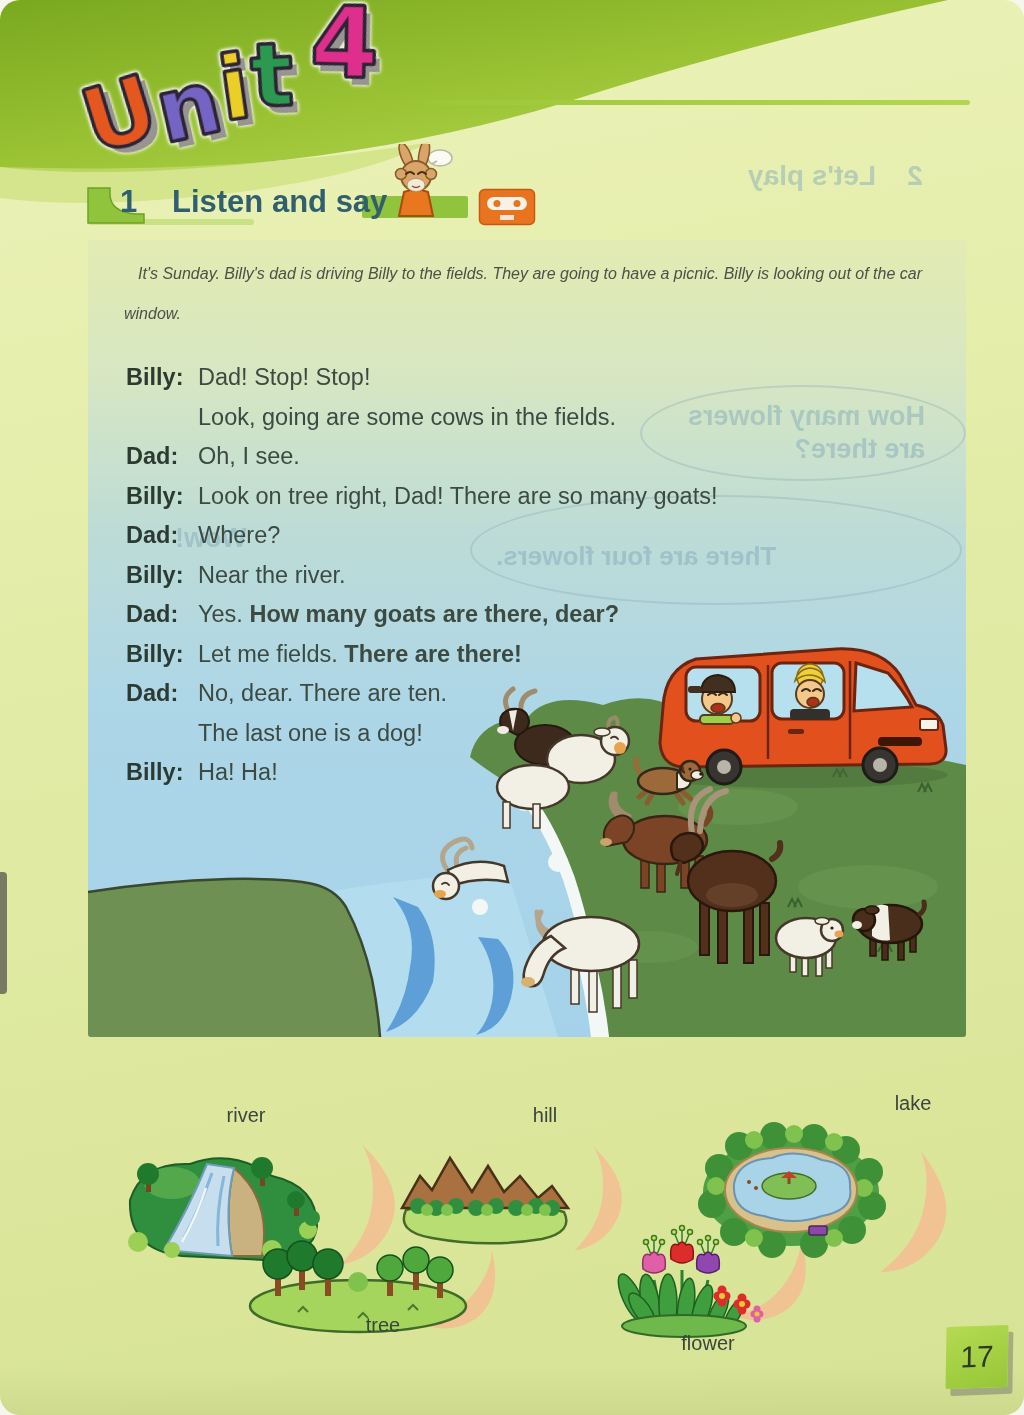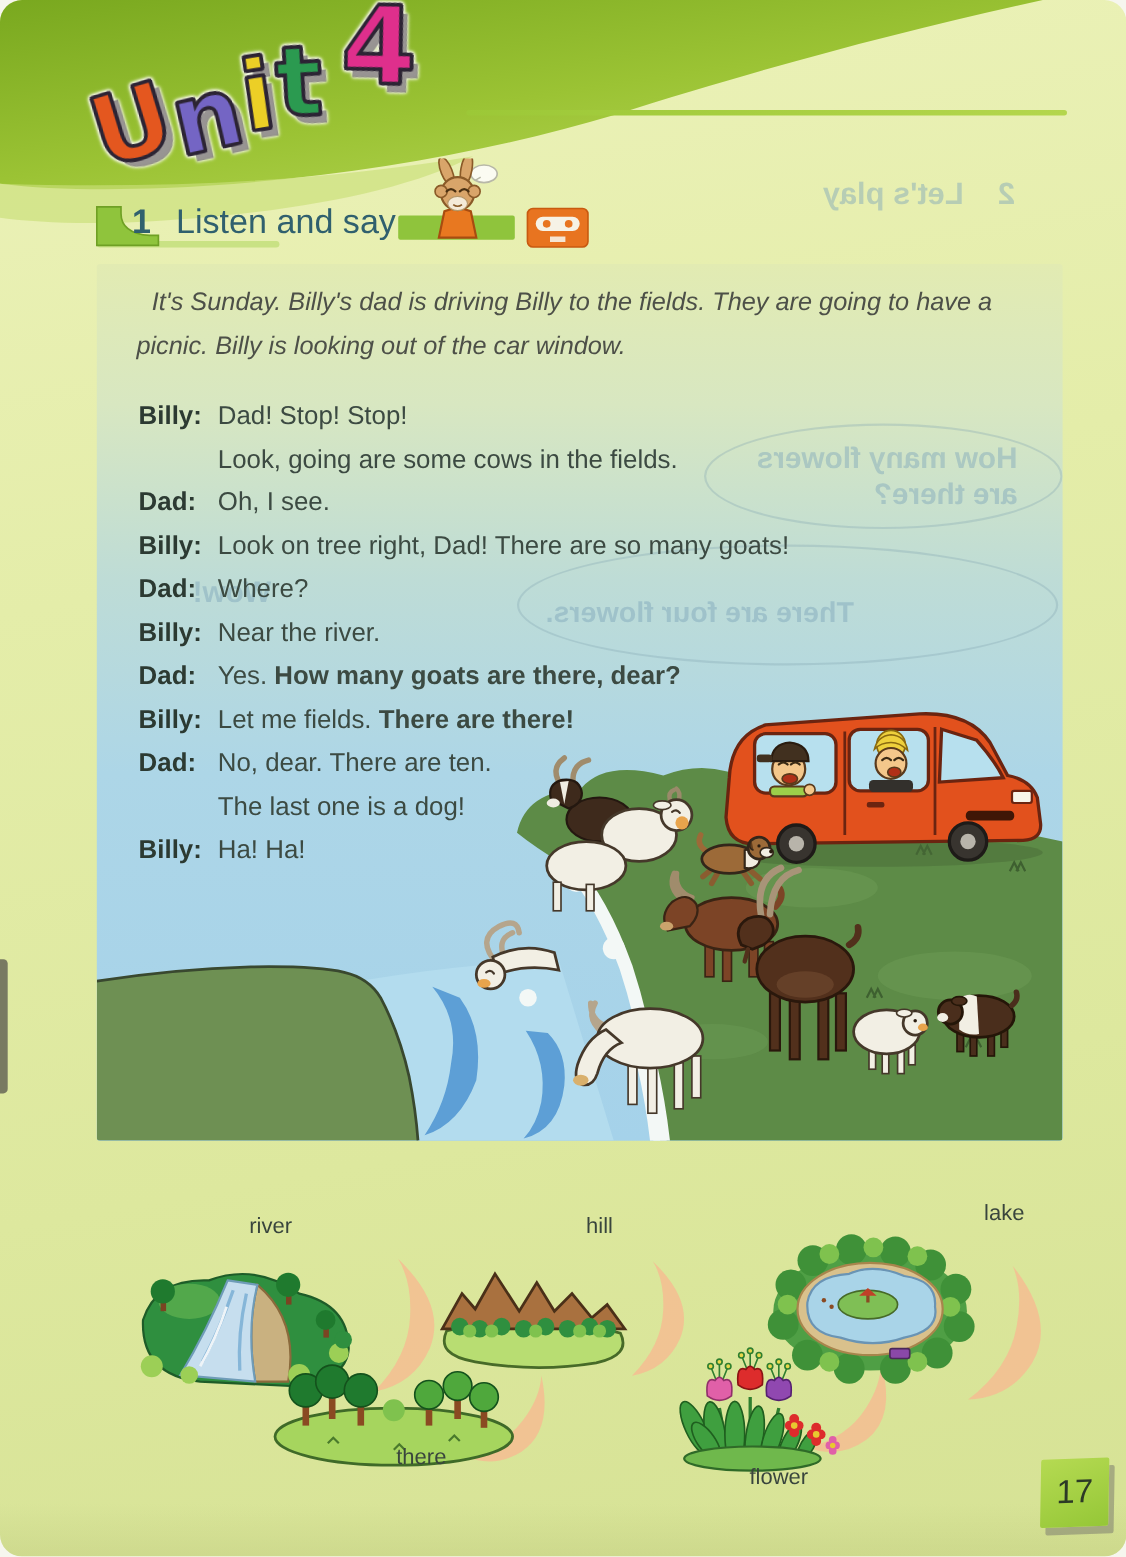--- a/index.html
+++ b/index.html
@@ -26,34 +26,34 @@
   .ul2{transform:rotate(2deg) translateY(6px);}
   .ul3{transform:rotate(7deg) translateY(0);}
   .ul4{transform:rotate(11deg) translateY(-16px);margin-left:16px;font-size:98px;}
   .page-title{position:absolute;top:44px;right:54px;z-index:3;font-size:42px;font-weight:500;color:#4c4ba6;}
   .title-rule{position:absolute;left:424px;top:100px;width:546px;height:5px;z-index:2;
     background:linear-gradient(90deg,#9cc837,#b4d64d);border-radius:3px;}
   
   .bracket{position:absolute;left:86px;top:186px;z-index:3;}
   .bracket-under{position:absolute;left:88px;top:219px;width:166px;height:6px;background:#c3df7b;opacity:.85;z-index:2;border-radius:3px;}
   .sec-num{position:absolute;left:120px;top:184px;z-index:3;font-size:31px;font-weight:bold;color:#30606e;}
-  .sec-title{position:absolute;left:160px;top:184px;z-index:3;font-size:31px;font-weight:normal;color:#30606e;}
+  .sec-title{position:absolute;left:172px;top:184px;z-index:3;font-size:31px;font-weight:bold;color:#30606e;}
   .teacher-patch{position:absolute;left:362px;top:196px;width:106px;height:22px;background:#8fc43c;border-radius:2px;z-index:2;}
   .teacher{position:absolute;left:392px;top:144px;z-index:3;}
   .cassette{position:absolute;left:478px;top:188px;z-index:3;}
   
   .ghost{position:absolute;font-weight:bold;color:#7ea6ba;opacity:.45;transform:scaleX(-1);white-space:pre-line;z-index:1;}
   .ghost-oval{position:absolute;border:2px solid rgba(130,165,178,.32);border-radius:50%;z-index:1;}
   
   .panel{
     position:absolute;left:88px;top:240px;width:878px;height:797px;z-index:2;border-radius:3px;overflow:hidden;
     background:linear-gradient(180deg,#e2ebb2 0%,#d8e7c1 16%,#bedcd6 36%,#adD6e7 58%,#a5d2ea 100%);
   }
   .intro{position:absolute;top:14px;left:36px;right:14px;z-index:5;
-    font-style:italic;font-size:23px;line-height:40px;color:#4d5048;text-indent:14px;}
+    font-style:italic;font-size:16px;line-height:40px;color:#4d5048;text-indent:14px;}
   .dlg{position:absolute;top:118px;left:38px;right:14px;z-index:5;font-size:23.5px;line-height:39.5px;color:#3c4a42;}
   .dlg-row{display:flex;}
   .dlg-row .spk{flex:0 0 72px;font-weight:bold;color:#2c3a32;}
   .dlg-row .txt{flex:1;}
   .scene{position:absolute;left:0;bottom:0;z-index:2;}
   
   .vocab-label{position:absolute;z-index:6;font-size:20px;color:#39453d;text-align:center;}
   .vicon{position:absolute;z-index:5;}
   .cres{position:absolute;z-index:4;}
   
@@ -367,21 +367,21 @@
   <svg class="cres" style="left:414px;top:1244px;transform:rotate(48deg);" width="100" height="108" viewBox="0 0 120 170">
       <path d="M34,2 Q104,42 96,96 Q88,142 44,162 Q74,112 64,64 Q56,24 34,2 Z" fill="#f4bd92" opacity="0.85"></path>
     </svg>
   <svg class="cres" style="left:726px;top:1234px;transform:rotate(44deg);" width="100" height="108" viewBox="0 0 120 170">
       <path d="M34,2 Q104,42 96,96 Q88,142 44,162 Q74,112 64,64 Q56,24 34,2 Z" fill="#f4bd92" opacity="0.85"></path>
     </svg>
 
   <div class="vocab-label" style="left:186px;top:1104px;width:120px;">river</div>
   <div class="vocab-label" style="left:495px;top:1104px;width:100px;">hill</div>
   <div class="vocab-label" style="left:858px;top:1092px;width:110px;">lake</div>
-  <div class="vocab-label" style="left:328px;top:1314px;width:110px;">there</div>
+  <div class="vocab-label" style="left:328px;top:1314px;width:110px;">tree</div>
   <div class="vocab-label" style="left:648px;top:1314px;width:120px;margin-top:18px;">flower</div>
 
   <svg class="vicon" style="left:112px;top:1138px;" width="230" height="135" viewBox="0 0 230 135">
     <path d="M18,62 Q30,24 78,26 Q120,10 160,38 Q205,48 205,88 Q203,118 152,122 L70,118 Q16,112 18,62 Z" fill="#2f8f3f" stroke="#1e5c28" stroke-width="2"></path>
     <ellipse cx="60" cy="45" rx="28" ry="16" fill="#57ab4c" opacity="0.9"></ellipse>
     <path d="M122,30 Q160,62 150,118 L120,118 Q112,70 122,30 Z" fill="#c9b180" stroke="#8a6a3c" stroke-width="2"></path>
     <path d="M95,26 L122,30 Q112,70 120,118 L52,112 Q76,72 95,26 Z" fill="#c6deee" stroke="#6f9cb8" stroke-width="2"></path>
     <path d="M100,35 Q88,70 72,100 M112,38 Q104,74 106,108" stroke="#86b6d8" stroke-width="3" fill="none"></path>
     <path d="M94,50 Q84,80 70,104" stroke="#eef4f8" stroke-width="2.5" fill="none"></path>
     <g>

